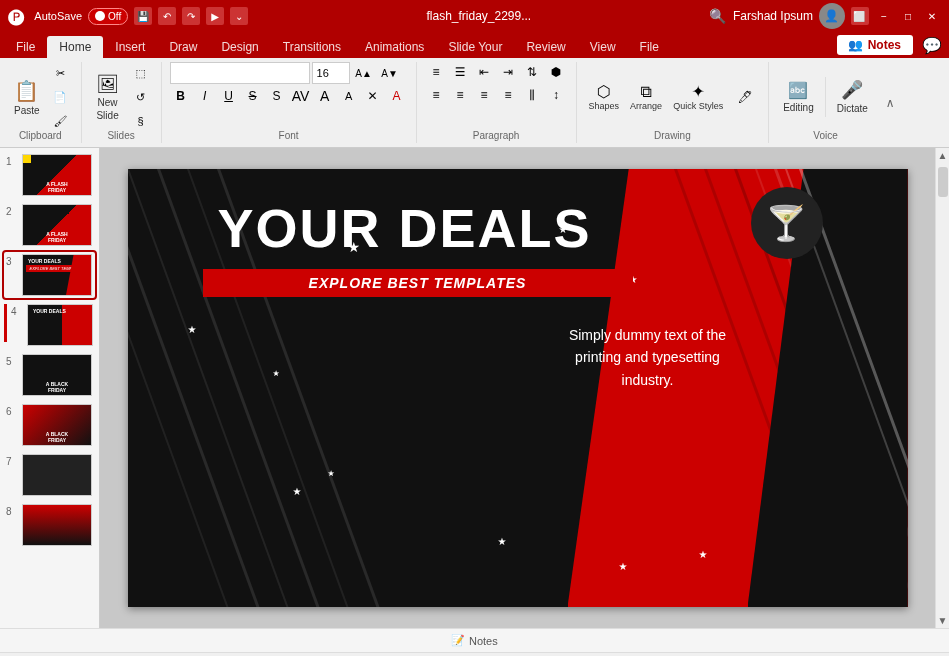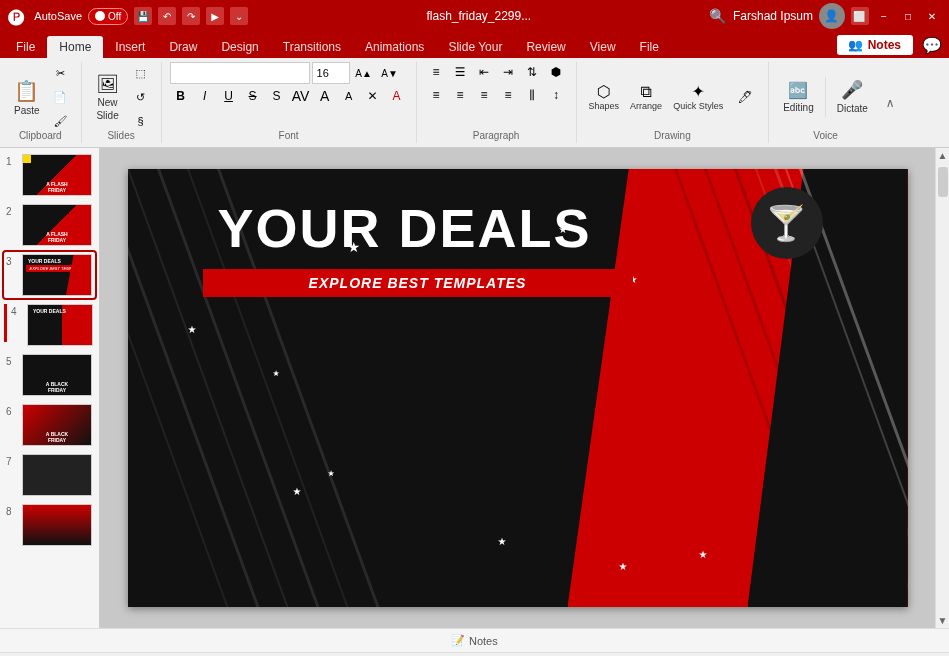--- a/index.html
+++ b/index.html
@@ -349,20 +349,23 @@
 
       <div style="position:absolute;top:28px;left:90px;font-size:54px;font-weight:900;color:white;text-transform:uppercase;letter-spacing:2px;font-family:'Arial Black',Arial,sans-serif;z-index:5;">
         <span>YOUR DEALS</span>
       </div>
 
       <div style="position:absolute;top:100px;left:75px;right:275px;background:#cc0000;padding:6px 20px;text-align:center;z-index:5;">
         <span style="color:white;font-style:italic;font-weight:bold;font-size:14px;letter-spacing:1px;">EXPLORE BEST TEMPLATES</span>
       </div>
 
 
+      <div style="position:absolute;top:155px;right:175px;width:170px;color:white;font-size:14px;line-height:1.6;text-align:center;z-index:5;">
+        <span>Simply dummy text of the printing and typesetting industry.</span>
+      </div>
 
       <span style="position:absolute;top:70px;left:220px;color:white;font-size:14px;">★</span>
       <span style="position:absolute;top:55px;right:340px;color:white;font-size:10px;">★</span>
       <span style="position:absolute;top:155px;left:60px;color:white;font-size:10px;">★</span>
       <span style="position:absolute;bottom:110px;left:165px;color:white;font-size:10px;">★</span>
       <span style="position:absolute;bottom:60px;left:370px;color:white;font-size:10px;">★</span>
       <span style="position:absolute;top:200px;left:145px;color:white;font-size:8px;">★</span>
       <span style="position:absolute;top:300px;left:200px;color:white;font-size:8px;">★</span>
       <span style="position:absolute;bottom:35px;right:280px;color:white;font-size:10px;">★</span>
       <span style="position:absolute;top:105px;right:270px;color:white;font-size:10px;">★</span>

